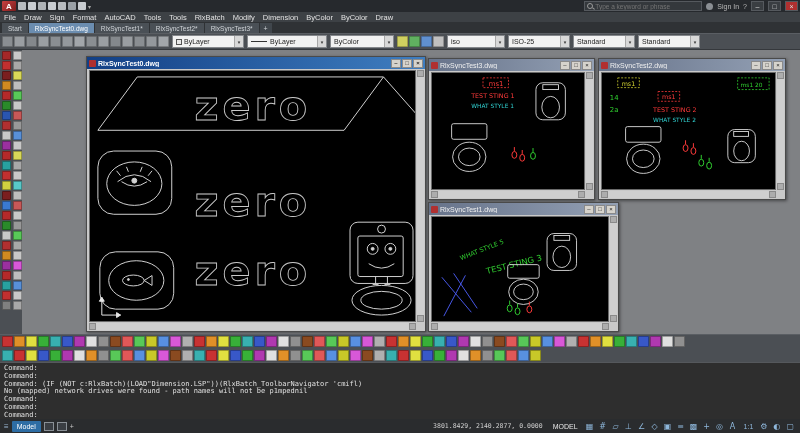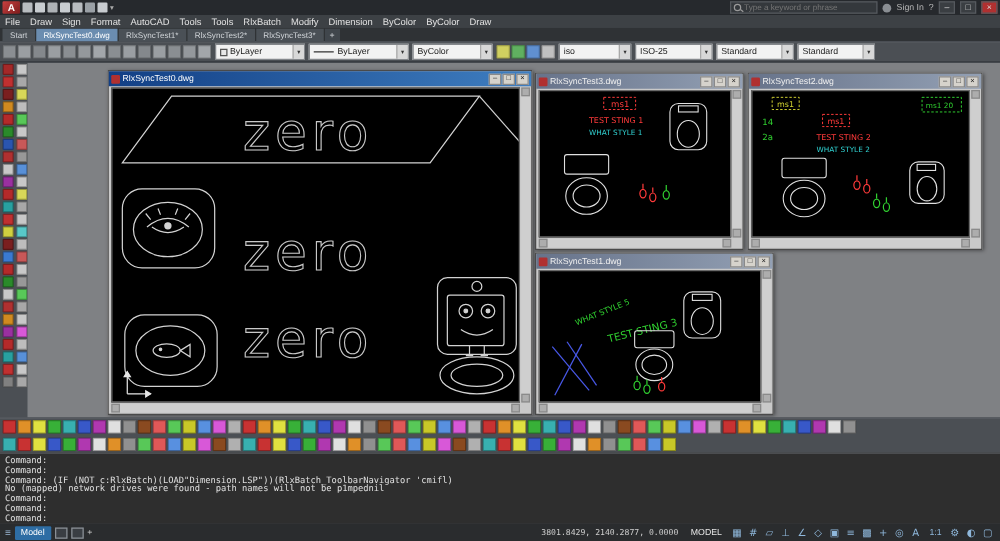--- a/index.html
+++ b/index.html
@@ -59,21 +59,21 @@
   .wicon{width:7px;height:7px;background:#b03030;border-radius:1px;flex:0 0 auto;}
   .wtext{white-space:nowrap;overflow:hidden;}
   .wbtns{margin-left:auto;display:flex;gap:1px;}
   .wbtn{width:10px;height:9px;background:#d6d3cc;border:1px solid #8a8a8a;font-size:6px;line-height:7px;text-align:center;color:#222;}
   .wbody{position:absolute;left:2px;right:9px;top:13px;bottom:9px;background:#000;border:1px solid #6a6a6a;overflow:hidden;}
   .wbody svg{width:100%;height:100%;display:block;}
   .hscroll{position:absolute;left:2px;right:9px;bottom:1px;height:7px;background:#cfcfcf;display:flex;justify-content:space-between;}
   .vscroll{position:absolute;top:13px;bottom:9px;right:1px;width:7px;background:#cfcfcf;display:flex;flex-direction:column;justify-content:space-between;}
   .sarrow{width:7px;height:7px;background:#adadad;border:1px solid #8a8a8a;}
 
-  #win0{left:64px;top:6px;width:340px;height:276px;}
+  #win0{left:64px;top:6px;width:340px;height:276px;font-weight:bold;}
   #winTM{left:406px;top:8px;width:167px;height:142px;}
   #winTR{left:576px;top:8px;width:188px;height:142px;}
   #winB{left:406px;top:152px;width:191px;height:130px;}
 
   
   .bottom-tools{position:absolute;top:334px;left:0;width:800px;height:28px;background:#4b4f54;border-top:1px solid #5a5e63;}
   .brow{display:flex;gap:1px;padding:1px 0 0 2px;height:14px;}
   .brow .sw{width:11px;height:11px;border-radius:1px;border:1px solid rgba(0,0,0,.3);}
 
   

